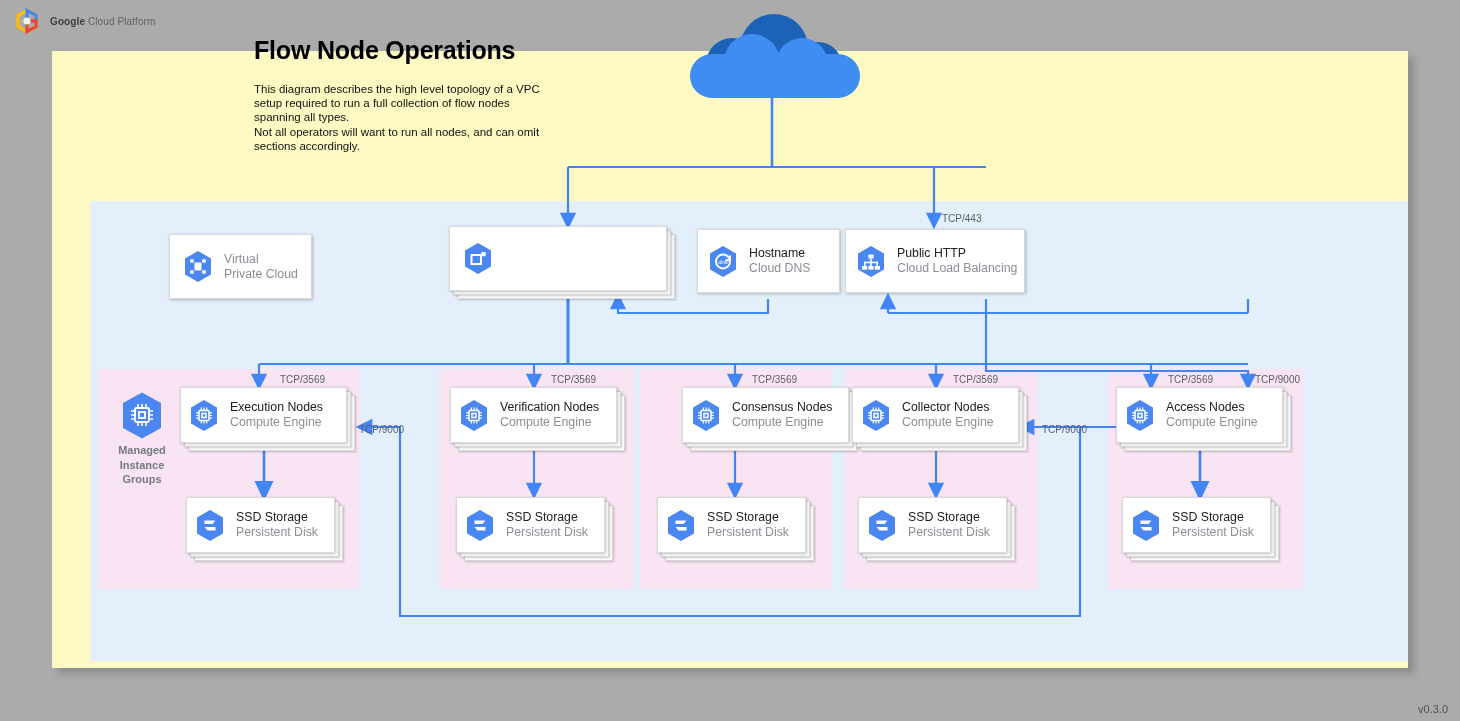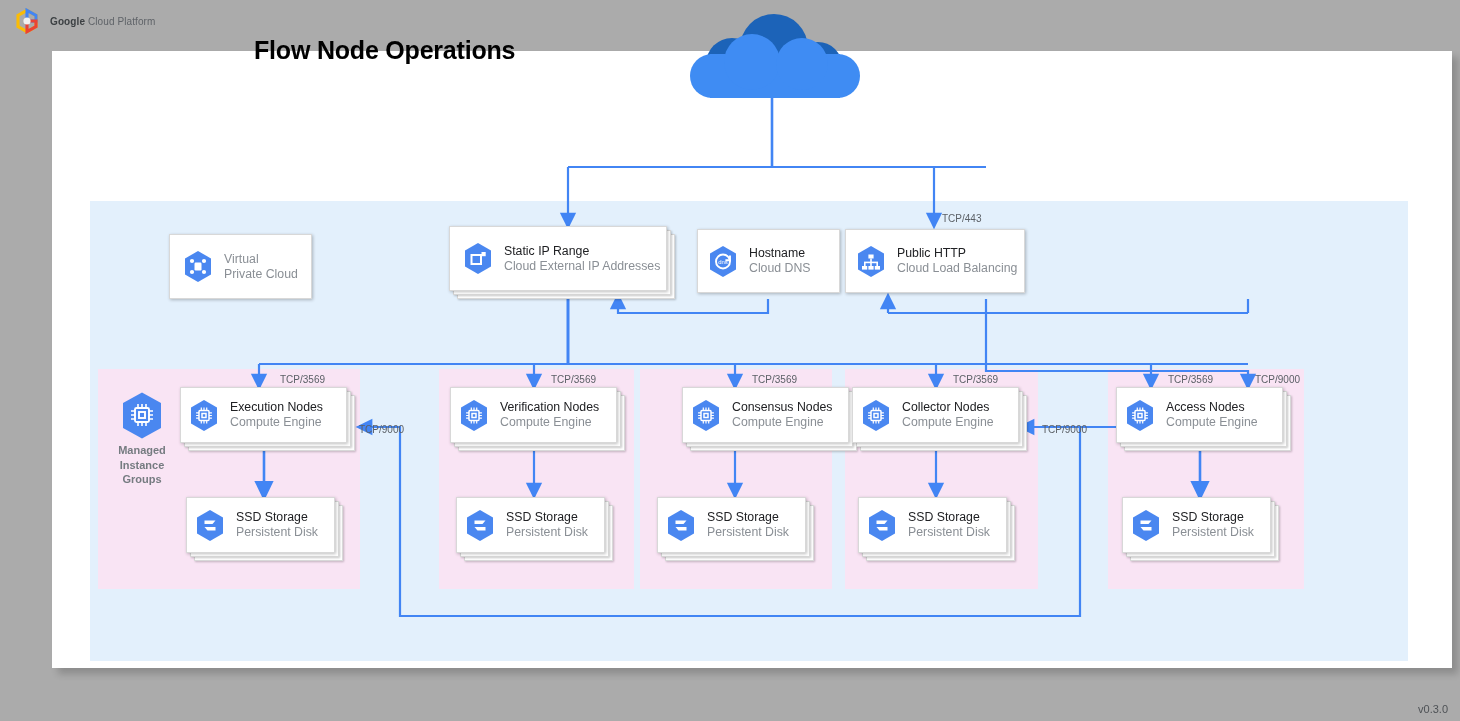--- a/index.html
+++ b/index.html
@@ -12,23 +12,22 @@
   }
   
   #gcp-brand{position:absolute;left:14px;top:6px;display:flex;align-items:center;height:30px;}
   #gcp-brand .logo{width:26px;height:26px;}
   #gcp-brand .brandtext{margin-left:10px;font-size:10px;color:#5f6368;letter-spacing:.1px;}
   #gcp-brand .brandtext b{color:#3c4043;font-weight:bold;}
 
   
   #canvas{
     position:absolute;left:52px;top:51px;width:1356px;height:617px;
-    background:#ffffff;
+    background:#fef9c3;
     box-shadow:6px 6px 7px rgba(0,0,0,.18);
-    padding-left:44px;
   }
 
   
   #diagram-title{position:absolute;left:202px;top:-15px;font-size:25px;font-weight:bold;color:#000;letter-spacing:-.2px;}
   #diagram-desc{position:absolute;left:202px;top:31px;width:292px;font-size:11.5px;line-height:14.2px;color:#111;}
 
   
   #vpc-region{
     position:absolute;left:38px;top:150px;width:1318px;height:460px;
     background:#e3f0fc;
@@ -94,20 +93,21 @@
         <circle cx="30" cy="62" r="22"></circle>
         <circle cx="156" cy="62" r="22"></circle>
         <rect x="28" y="40" width="130" height="44"></rect>
         <circle cx="70" cy="48" r="28"></circle>
         <circle cx="120" cy="50" r="26"></circle>
       </g>
     </svg>
   </div>
 
   <div id="diagram-title">Flow Node Operations</div>
+  <div id="diagram-desc">This diagram describes the high level topology of a VPC setup required to run a full collection of flow nodes spanning all types.<br>Not all operators will want to run all nodes, and can omit sections accordingly.</div>
 
   <div id="vpc-region"></div>
 
   <div class="group-panel" style="left:46px;  top:318px;width:262px;height:220px;"></div>
   <div class="group-panel" style="left:387px; top:318px;width:195px;height:220px;"></div>
   <div class="group-panel" style="left:588px; top:318px;width:192px;height:220px;"></div>
   <div class="group-panel" style="left:793px; top:318px;width:193px;height:220px;"></div>
   <div class="group-panel" style="left:1056px;top:318px;width:196px;height:220px;"></div>
 
   <svg id="wires" viewBox="0 0 1356 617">
@@ -195,24 +195,20 @@
     <div class="sheet s1" style="width:218px;height:65px;"></div>
     <div class="inner" style="width:218px;height:65px;">
       <span class="ico">
         <svg viewBox="0 0 30 33" width="30" height="33">
           <path d="M15 1 L28 8.5 L28 24.5 L15 32 L2 24.5 L2 8.5 Z" fill="#4a87f0"></path>
           <g fill="none" stroke="#fff" stroke-width="2">
             <rect x="8.5" y="13" width="9.5" height="9"></rect>
           </g>
           <rect x="18.5" y="10" width="4.2" height="4.2" fill="#fff"></rect>
         </svg>
-      </span>
-      <span class="txt">
-        <div class="t1">Static IP Range</div>
-        <div class="t2">Cloud External IP Addresses</div>
       </span>
     </div>
   </div>
 
   <div class="card single" style="left:645px;top:178px;width:143px;height:64px;">
     <div class="sheet s1" style="width:143px;height:64px;"></div>
     <div class="inner" style="width:143px;height:64px;padding-left:11px;">
       <span class="ico">
         <svg viewBox="0 0 30 33" width="30" height="33">
           <path d="M15 1 L28 8.5 L28 24.5 L15 32 L2 24.5 L2 8.5 Z" fill="#4a87f0"></path>

